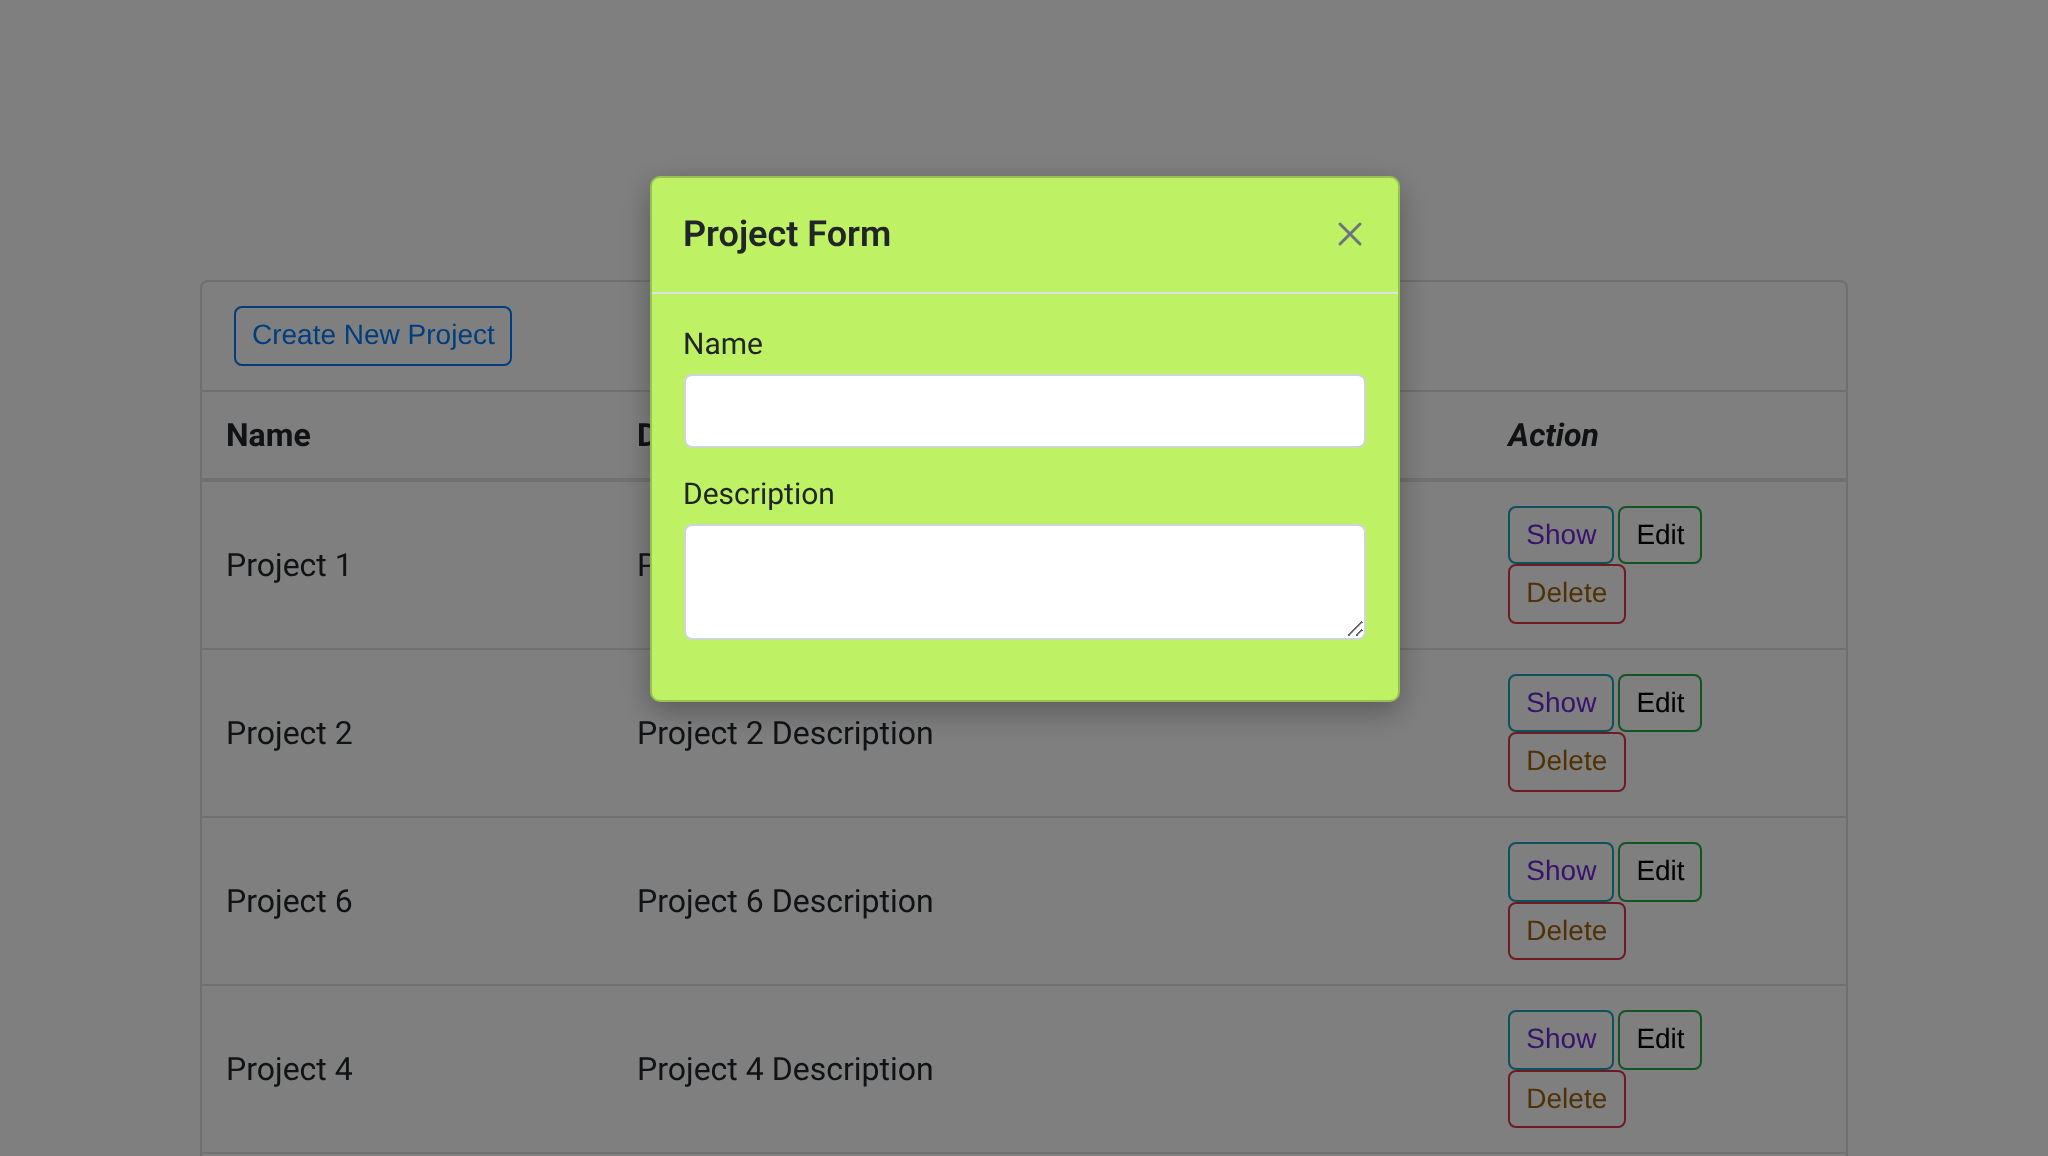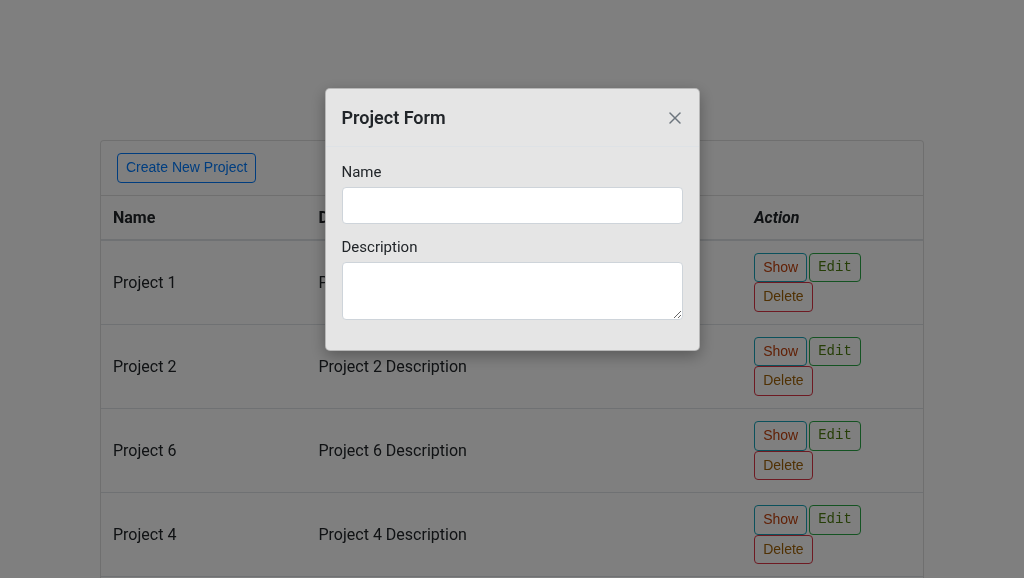--- a/index.html
+++ b/index.html
@@ -51,27 +51,26 @@
     .btn-sm {
       padding: 4px 8px;
       font-size: 14px;
       line-height: 1.4;
     }
     .btn-outline-primary {
       color: #007bff;
       border-color: #007bff;
     }
     .btn-outline-info {
-      color: #c2410c;
+      color: #6d28d9;
       border-color: #17a2b8;
     }
     .btn-outline-success {
-      color: #4d7c0f;
+      color: #000000;
       border-color: #28a745;
-      font-family: Liberation Mono, monospace;
     }
     .btn-outline-danger {
       color: #a16207;
       border-color: #dc3545;
     }
     table {
       width: 100%;
       border-collapse: collapse;
     }
     th, td {
@@ -111,21 +110,21 @@
       justify-content: center;
       align-items: flex-start;
       padding-top: 88px;
       pointer-events: none;
     }
     .modal-dialog {
       width: 375px;
       pointer-events: auto;
     }
     .modal-content {
-      background: #e5e5e5;
+      background: #bef264;
       border-radius: 5px;
       border: 1px solid rgba(0,0,0,0.2);
       box-shadow: 0 5px 15px rgba(0,0,0,0.3);
     }
     .modal-header {
       display: flex;
       align-items: center;
       justify-content: space-between;
       padding: 16px;
       border-bottom: 1px solid #dee2e6;

